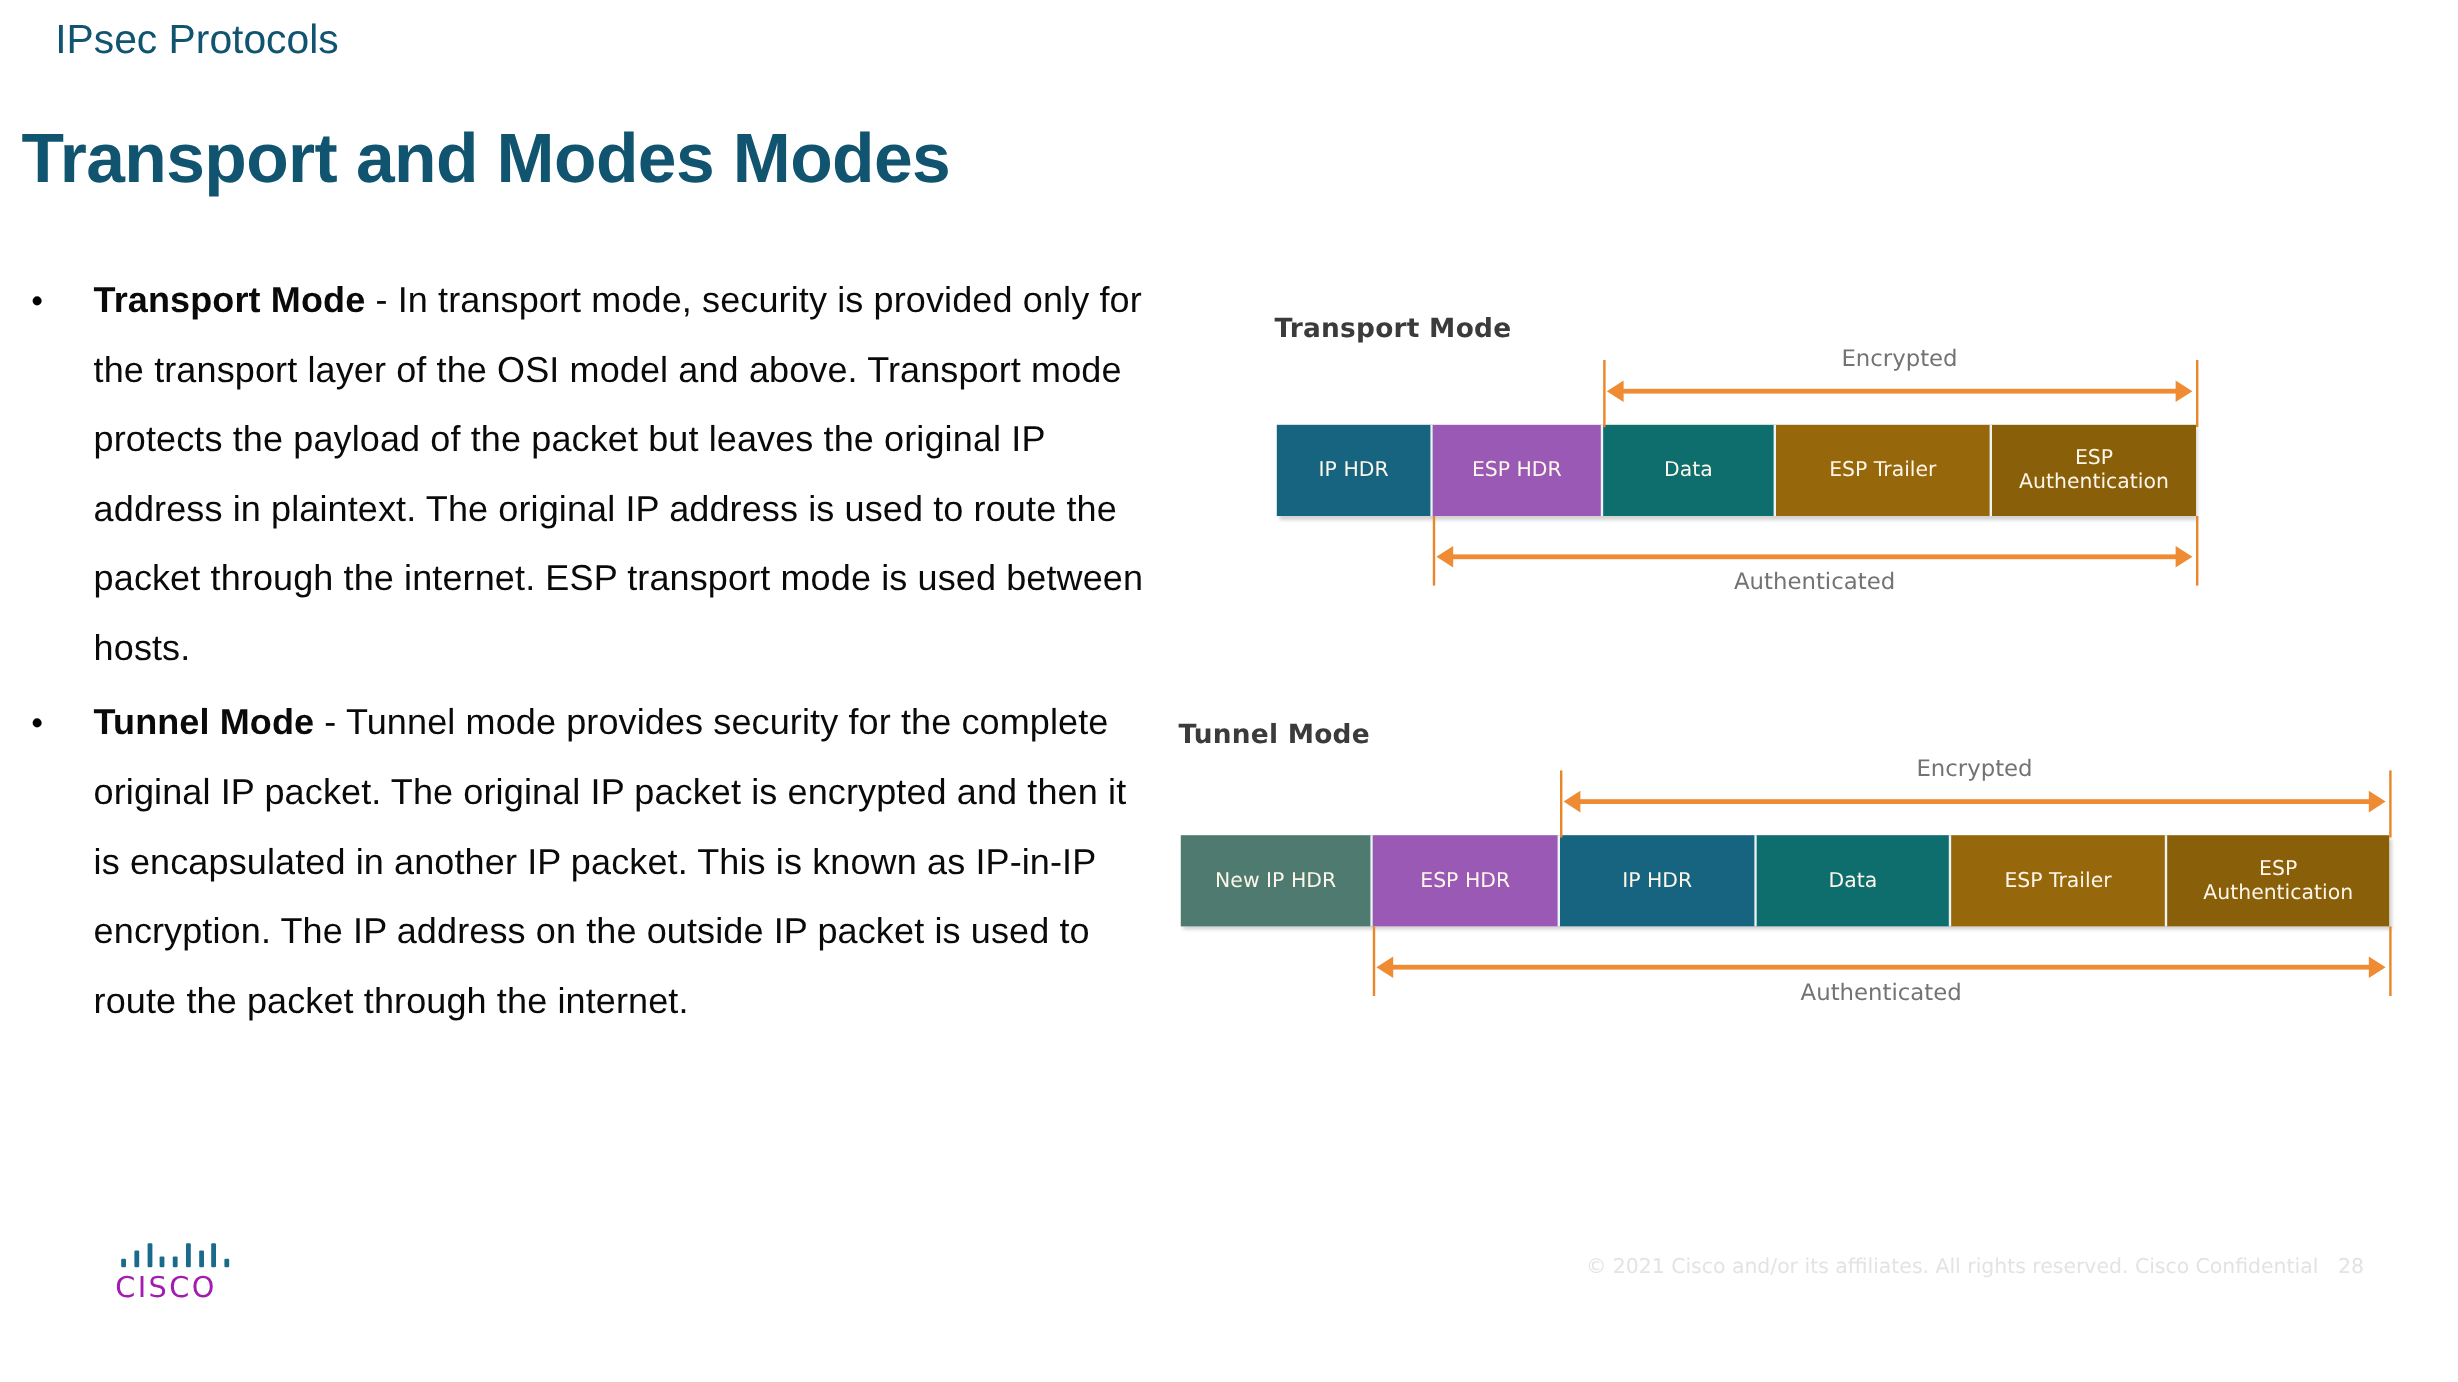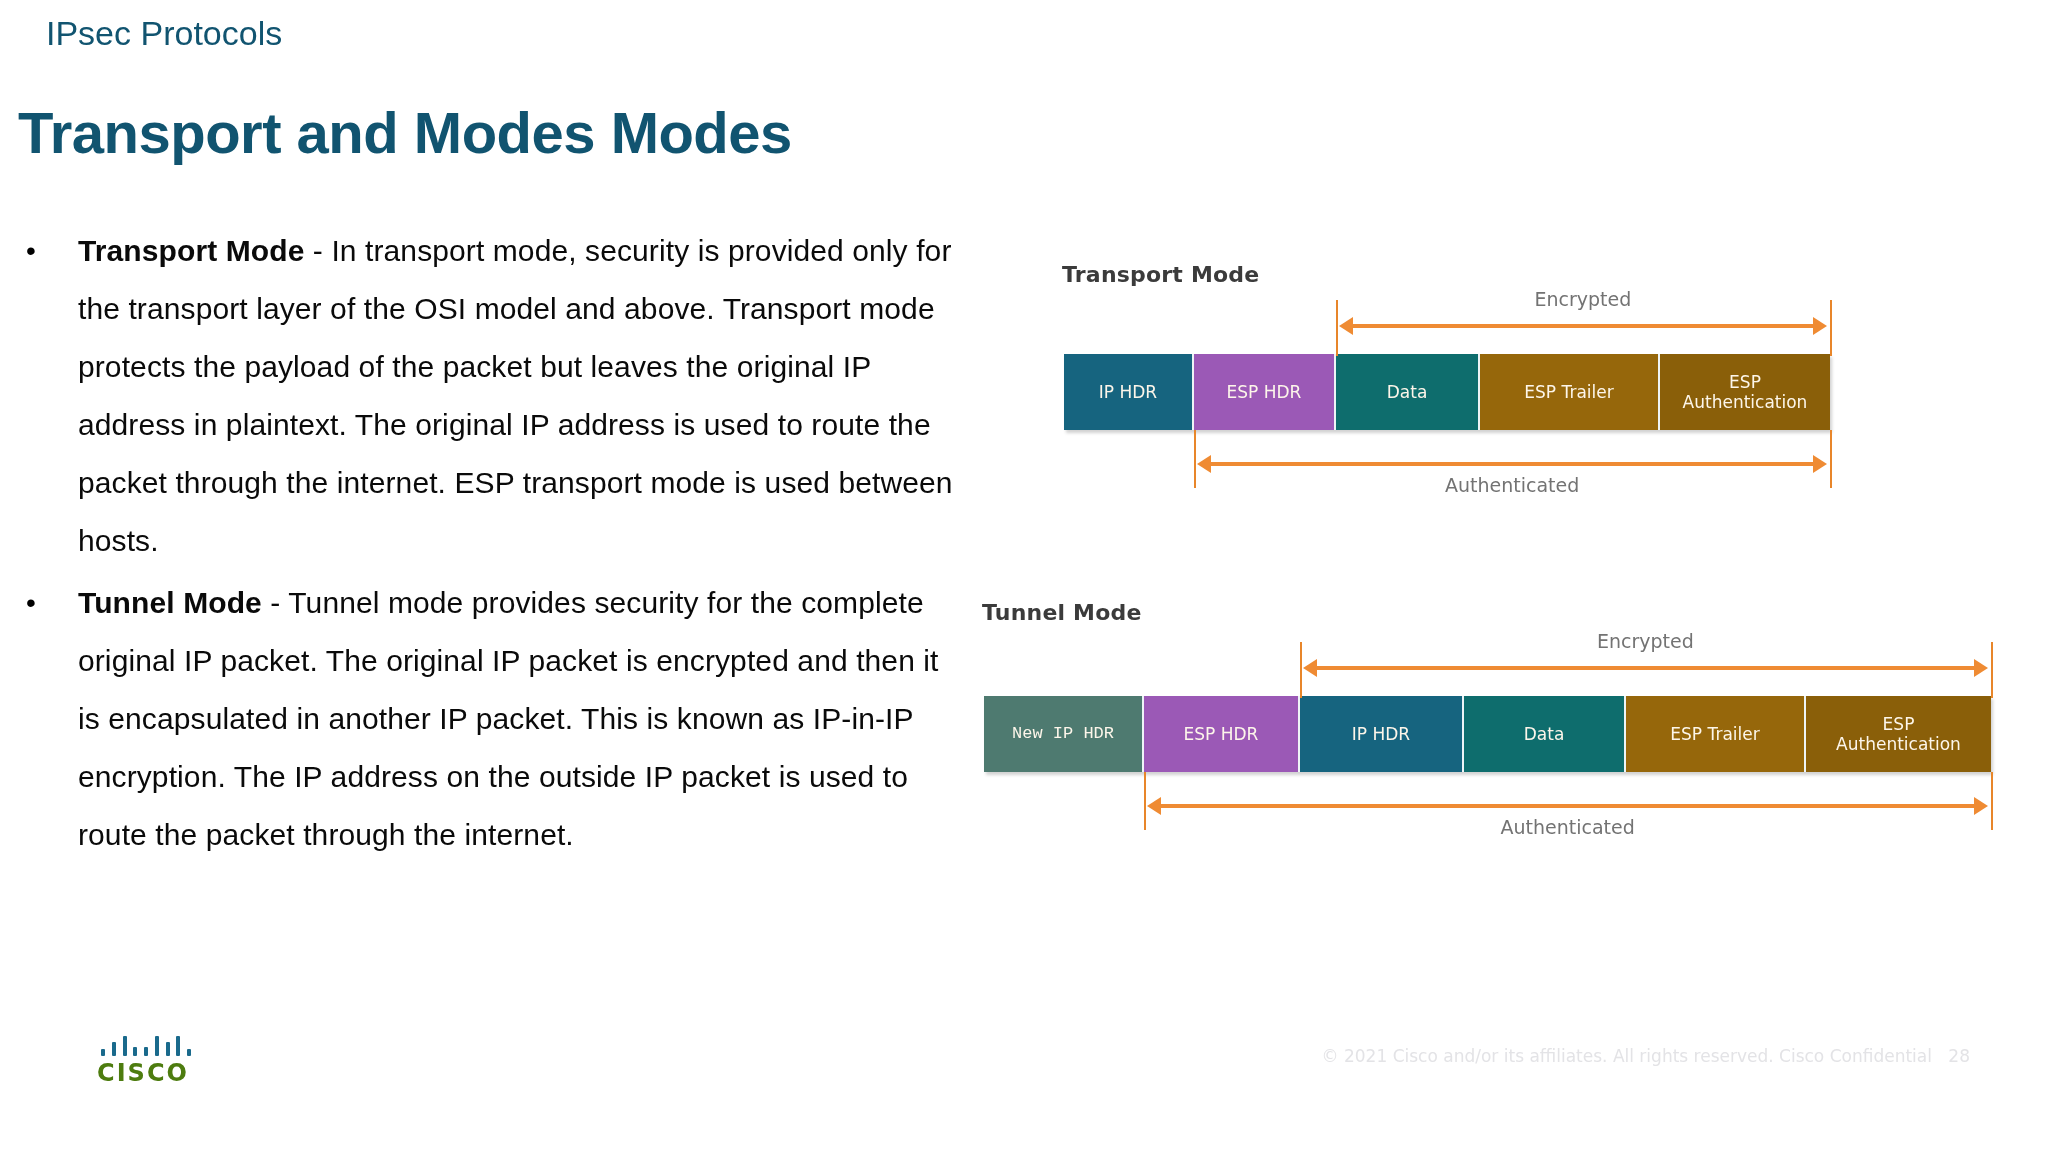--- a/index.html
+++ b/index.html
@@ -160,25 +160,24 @@
     width: 90px;
     margin: 0 auto;
   }
   #cisco-bars i {
     display: block;
     width: 4px;
     background: #1a6a8c;
     border-radius: 1px;
   }
   #cisco-wordmark {
-    text-align: center;
     font-size: 24px;
     letter-spacing: 2px;
-    color: #4d7c0f;
-    font-weight: bold;
+    color: #a21caf;
+    font-weight: normal;
     font-family: "DejaVu Sans", sans-serif;
     margin-top: 3px;
     width: 94px;
   }
   #footer-copyright {
     position: absolute;
     right: 116px;
     top: 1046px;
     font-size: 17px;
     color: #e3e3e6;
@@ -232,21 +231,21 @@
         <div class="span-rule" style="left: 234px; top: 130px; height: 58px;"></div>
         <div class="span-rule" style="left: 870px; top: 130px; height: 58px;"></div>
         <div class="span-arrow" style="left: 250px; top: 162px; width: 604px;"></div>
         <div class="span-label" style="top: 174px; left: 485px;">Authenticated</div>
       </div>
   </div>
 
   <div>
     <div class="diagram-title" id="u-title" style="left:22px; top:300px;">Tunnel Mode</div>
     <div class="packet-bar" id="bar-tunnel" style="left: 24px; top: 396px; width: 1007px;">
-        <div class="packet-seg" style="width: 160px; background: rgb(78, 122, 112); font-family: Liberation Mono, monospace;">New IP HDR</div>
+        <div class="packet-seg" style="width: 160px; background: rgb(78, 122, 112);">New IP HDR</div>
         <div class="packet-seg" style="width: 156px; background: rgb(155, 89, 182);">ESP HDR</div>
         <div class="packet-seg" style="width: 164px; background: rgb(22, 100, 127);">IP HDR</div>
         <div class="packet-seg" style="width: 162px; background: rgb(14, 109, 109);">Data</div>
         <div class="packet-seg" style="width: 180px; background: rgb(150, 103, 11);">ESP Trailer</div>
         <div class="packet-seg" style="width: 185px; background: rgb(138, 95, 9);">ESP
 Authentication</div>
       </div>
     <div id="spans-tunnel">
         <div class="span-rule" style="left: 340px; top: 342px; height: 56px;"></div>
         <div class="span-rule" style="left: 1031px; top: 342px; height: 56px;"></div>

